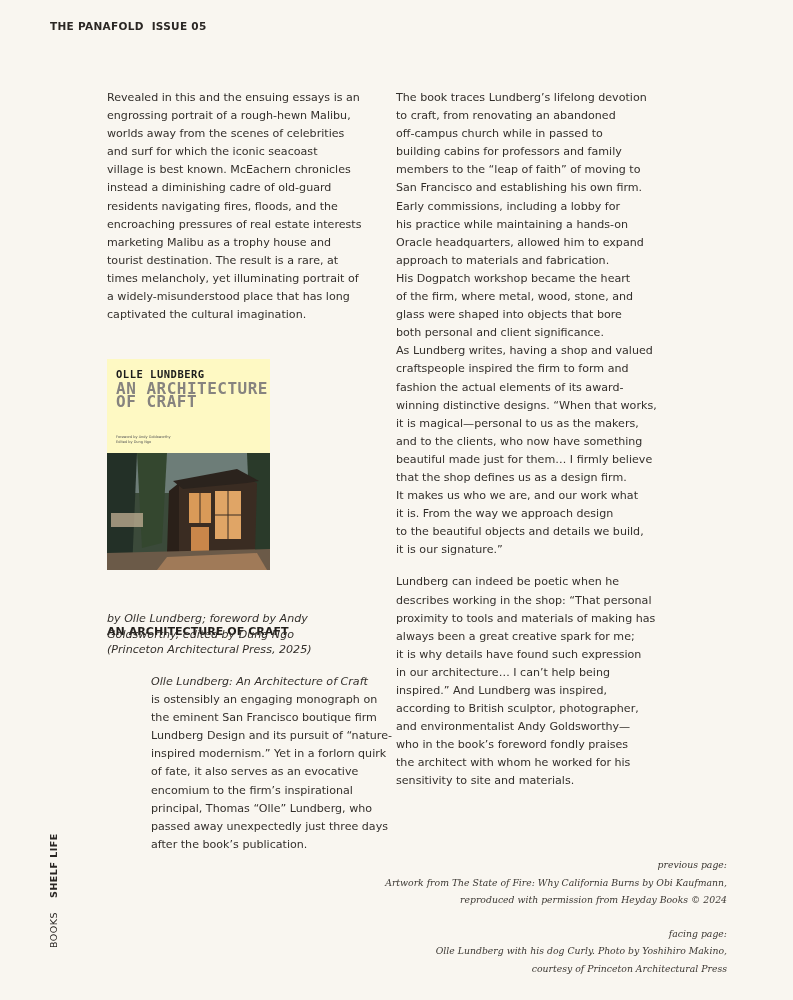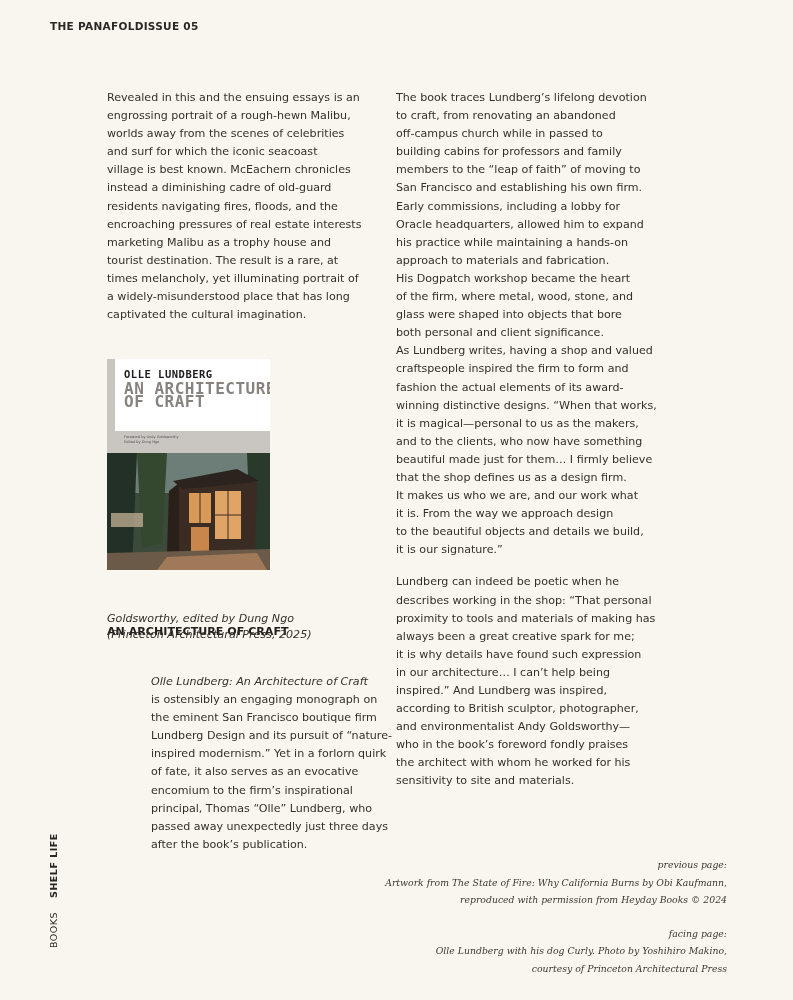--- a/index.html
+++ b/index.html
@@ -9,36 +9,36 @@
       position: relative;
       font-family: "DejaVu Sans", sans-serif;
       color: #2e2a26;
     }
     .masthead {
       position: absolute; left: 50px; top: 20px;
       font-size: 10.5px; font-weight: bold; letter-spacing: 0.3px;
       color: #2b2724;
       white-space: pre;
     }
-    .masthead .issue { }
+    .masthead .issue { margin-left: 8px; }
     .col {
       position: absolute;
       font-size: 11.1px;
       line-height: 18.1px;
       color: #332f2b;
     }
     .col-left { left: 107px; top: 89px; width: 262px; }
     .col-right { left: 396px; top: 89px; width: 275px; }
     .line { display: block; white-space: nowrap; }
     .para-gap { height: 14px; }
     .cover {
       position: absolute; left: 107px; top: 359px; width: 163px; height: 211px;
       background: #c9c6c2; overflow: hidden;
     }
-    .cover-top { position: absolute; left: 8px; top: 0; width: 163px; height: 72px; background: #ffffff; }
+    .cover-top { position: absolute; left: 0; top: 0; width: 163px; height: 94px; background: #fef9c3; }
     .cover-author { position: absolute; left: 9px; top: 9px; font-family: "DejaVu Sans Mono", monospace; font-weight: bold; font-size: 10.5px; color: #1c1c1c; letter-spacing: 0.5px; }
     .cover-title { position: absolute; left: 9px; top: 23px; font-family: "DejaVu Sans Mono", monospace; font-weight: bold; font-size: 16px; line-height: 13px; color: #86837f; letter-spacing: 0.5px; white-space: pre; }
     .cover-credit { position: absolute; left: 9px; top: 76px; font-size: 3.5px; line-height: 5px; color: #555; white-space: pre; }
     .cover-photo { position: absolute; left: 0; top: 94px; width: 163px; height: 117px; }
     .book-title {
       position: absolute; left: 107px; top: 595px;
       font-size: 11.1px; font-weight: bold; color: #211e1b; line-height: 16px; margin-top: 29px;
     }
     .book-credit {
       position: absolute; left: 107px; top: 611px; width: 262px;
@@ -103,20 +103,21 @@
     <line x1="108" y1="62" x2="134" y2="62" stroke="#3a2c22" stroke-width="1"></line>
     <line x1="93" y1="40" x2="93" y2="70" stroke="#3a2c22" stroke-width="1"></line>
     <rect x="4" y="60" width="32" height="14" fill="#b9a98f" opacity="0.8"></rect>
     <polygon points="0,100 163,96 163,117 0,117" fill="#6b5a48"></polygon>
     <polygon points="60,104 150,100 160,117 50,117" fill="#a07a58"></polygon>
   </svg>
 </div>
 
 <div class="book-title">AN ARCHITECTURE OF CRAFT</div>
 <div class="book-credit" id="book-credit">
+    <span class="line">by Olle Lundberg; foreword by Andy</span>
     <span class="line">Goldsworthy, edited by Dung Ngo</span>
     <span class="line">(Princeton Architectural Press, 2025)</span>
   </div>
 
 <div class="col col-left2">
   <span class="line italic">Olle Lundberg: An Architecture of Craft</span>
   <div id="left-review">
       <span class="line">is ostensibly an engaging monograph on</span>
       <span class="line">the eminent San Francisco boutique firm</span>
       <span class="line">Lundberg Design and its pursuit of “nature-</span>
@@ -131,22 +132,22 @@
 
 <div class="col col-right">
   <div id="right-p1">
       <span class="line">The book traces Lundberg’s lifelong devotion</span>
       <span class="line">to craft, from renovating an abandoned</span>
       <span class="line">off-campus church while in passed to</span>
       <span class="line">building cabins for professors and family</span>
       <span class="line">members to the “leap of faith” of moving to</span>
       <span class="line">San Francisco and establishing his own firm.</span>
       <span class="line">Early commissions, including a lobby for</span>
+      <span class="line">his practice while maintaining a hands-on</span>
       <span class="line">Oracle headquarters, allowed him to expand</span>
-      <span class="line">his practice while maintaining a hands-on</span>
       <span class="line">approach to materials and fabrication.</span>
       <span class="line">His Dogpatch workshop became the heart</span>
       <span class="line">of the firm, where metal, wood, stone, and</span>
       <span class="line">glass were shaped into objects that bore</span>
       <span class="line">both personal and client significance.</span>
       <span class="line">As Lundberg writes, having a shop and valued</span>
       <span class="line">craftspeople inspired the firm to form and</span>
       <span class="line">fashion the actual elements of its award-</span>
       <span class="line">winning distinctive designs. “When that works,</span>
       <span class="line">it is magical—personal to us as the makers,</span>

